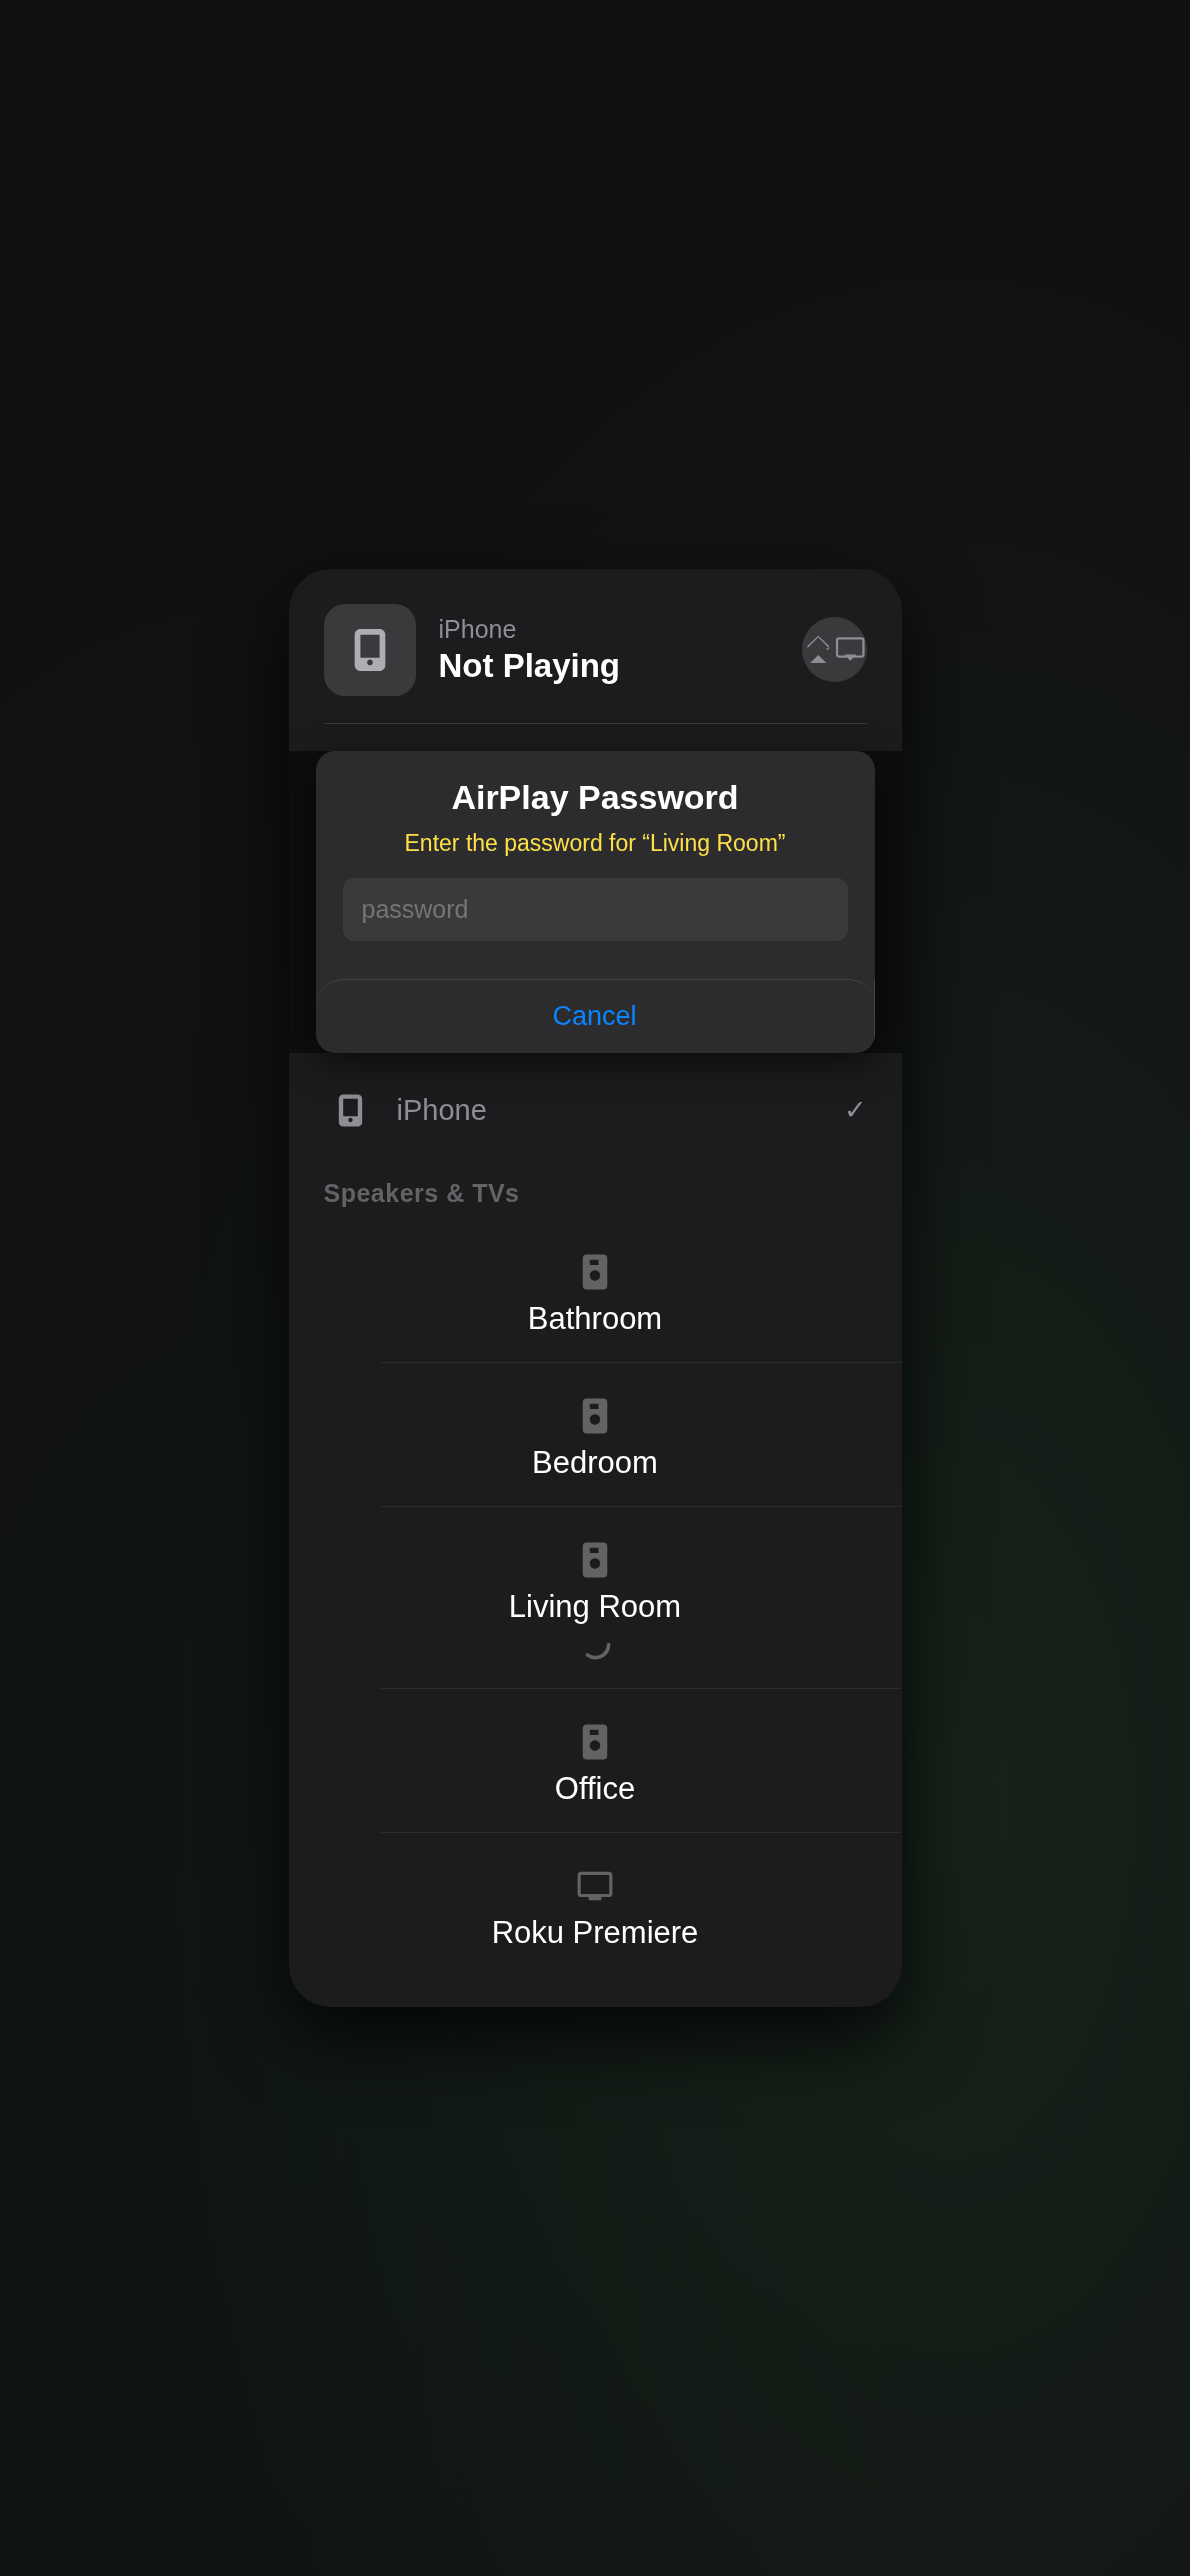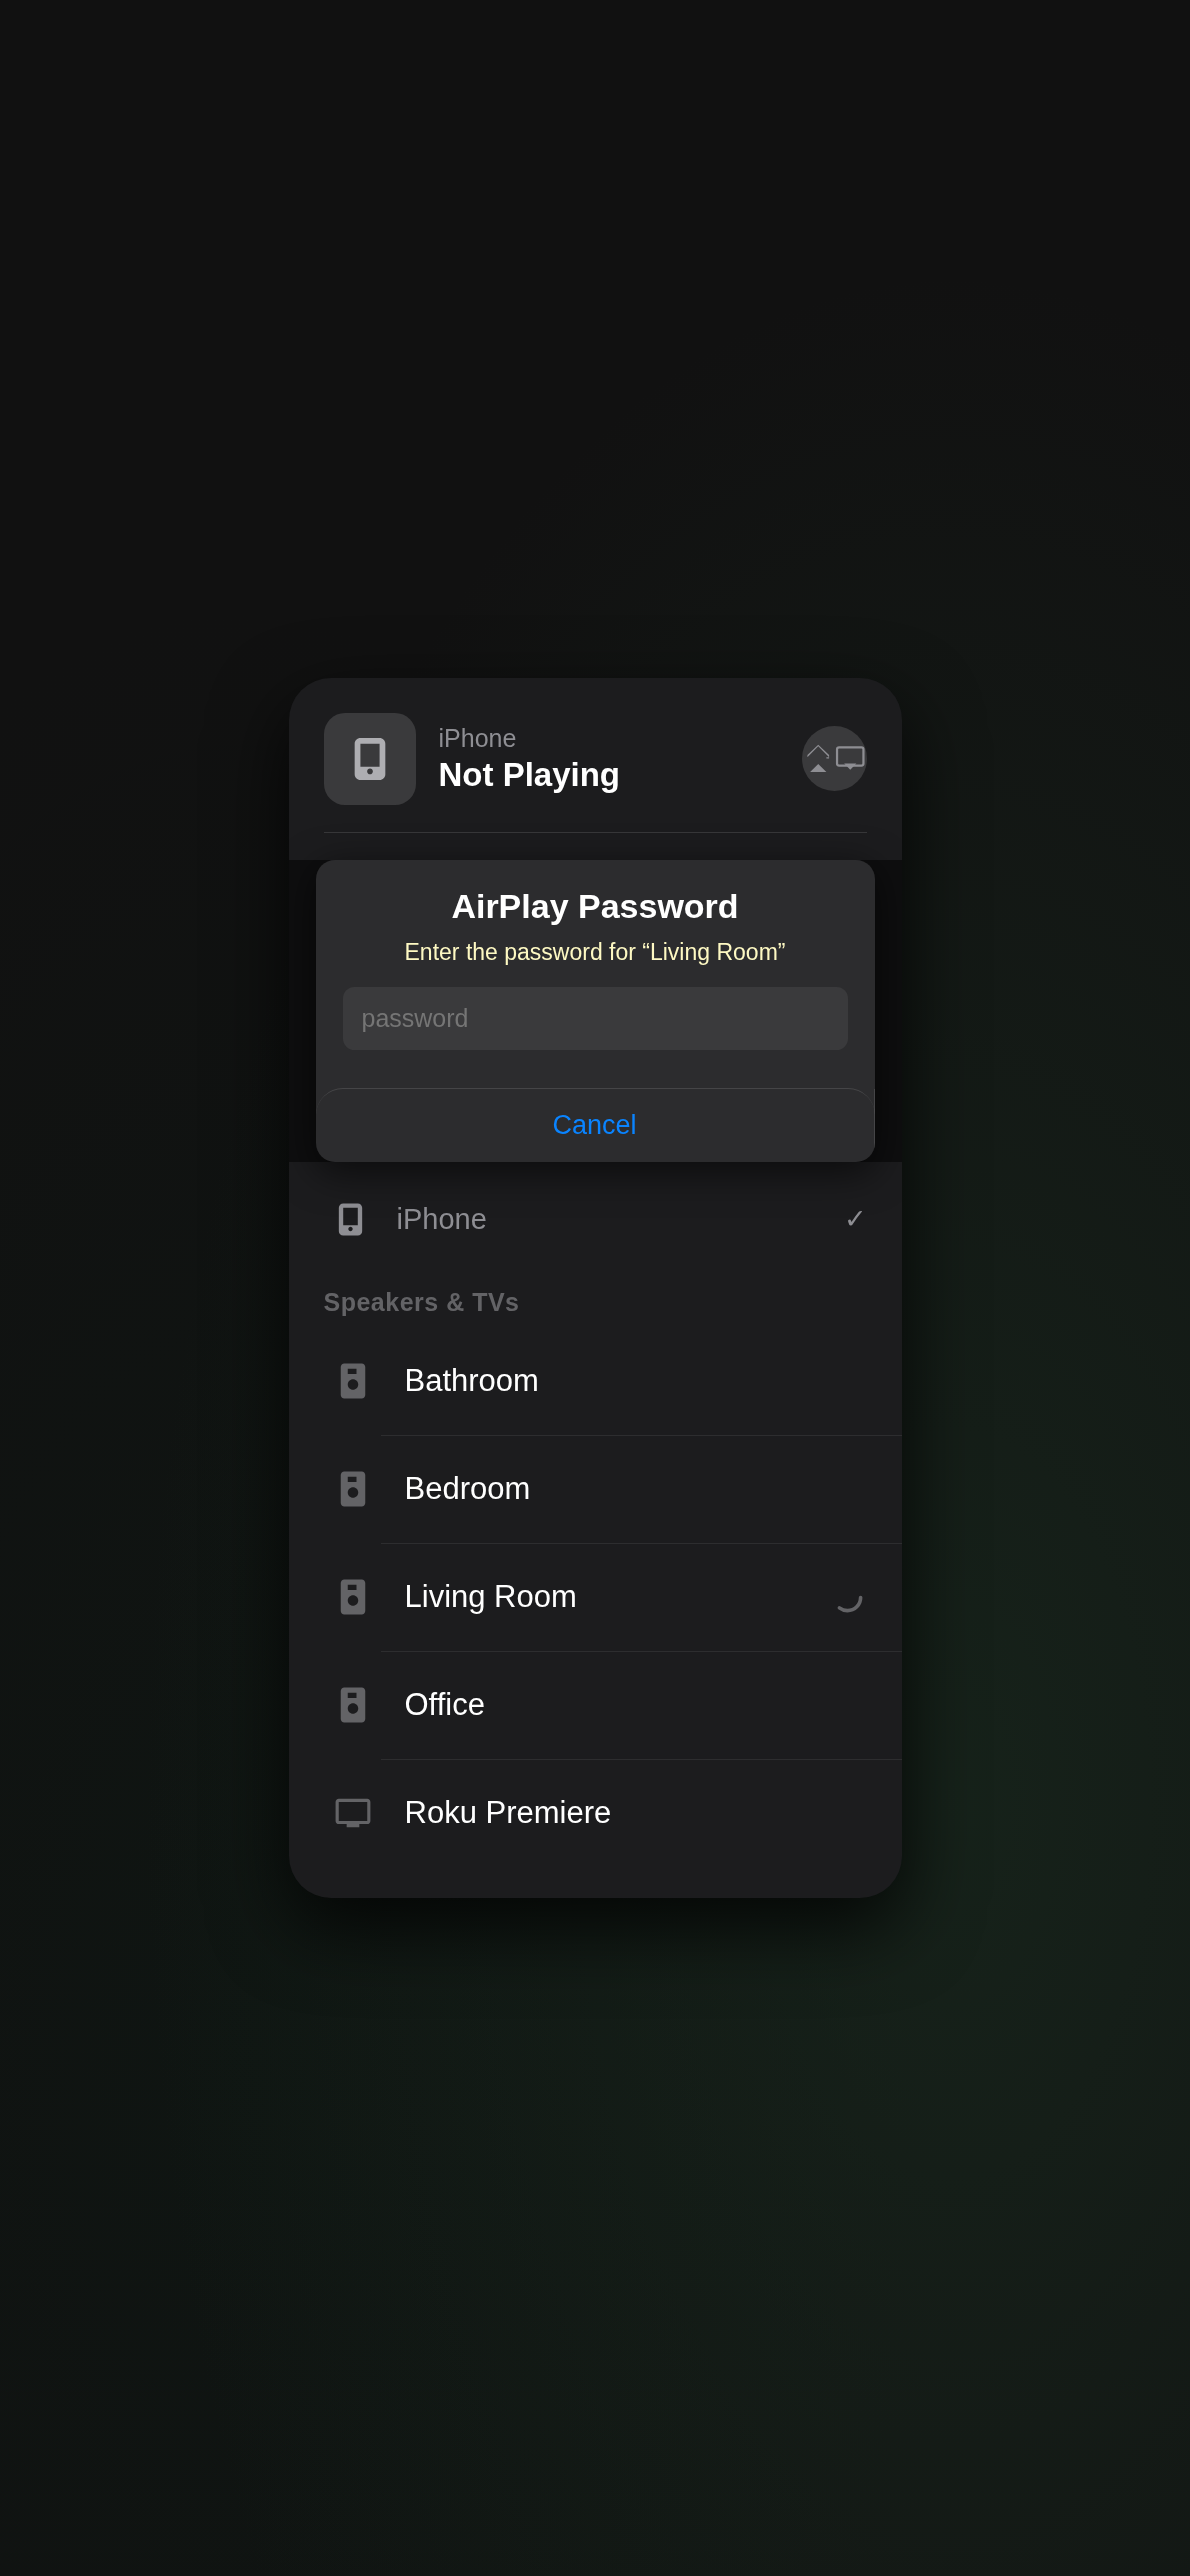--- a/index.html
+++ b/index.html
@@ -123,21 +123,21 @@
 
     .dialog-title {
       font-size: 34px;
       font-weight: 700;
       color: #ffffff;
       margin-bottom: 9.6px;
     }
 
     .dialog-subtitle {
       font-size: 23px;
-      color: #fef9c3;
+      color: #fde047;
       font-weight: 400;
       line-height: 1.4;
     }
 
     .password-input-wrap {
       margin: 19px 0 0 0;
     }
 
     .password-input {
       width: 100%;
@@ -222,22 +222,22 @@
 
     
     .speaker-list {
       padding: 0;
     }
 
     .speaker-item {
       display: flex;
       align-items: center;
       padding: 25px 35px;
-      gap: 23px;
       position: relative;
+      flex-direction: column;
     }
 
     .speaker-item + .speaker-item::before {
       content: '';
       position: absolute;
       top: 0;
       left: 92px;
       right: 0;
       height: 1px;
       background: rgba(255,255,255,0.08);

